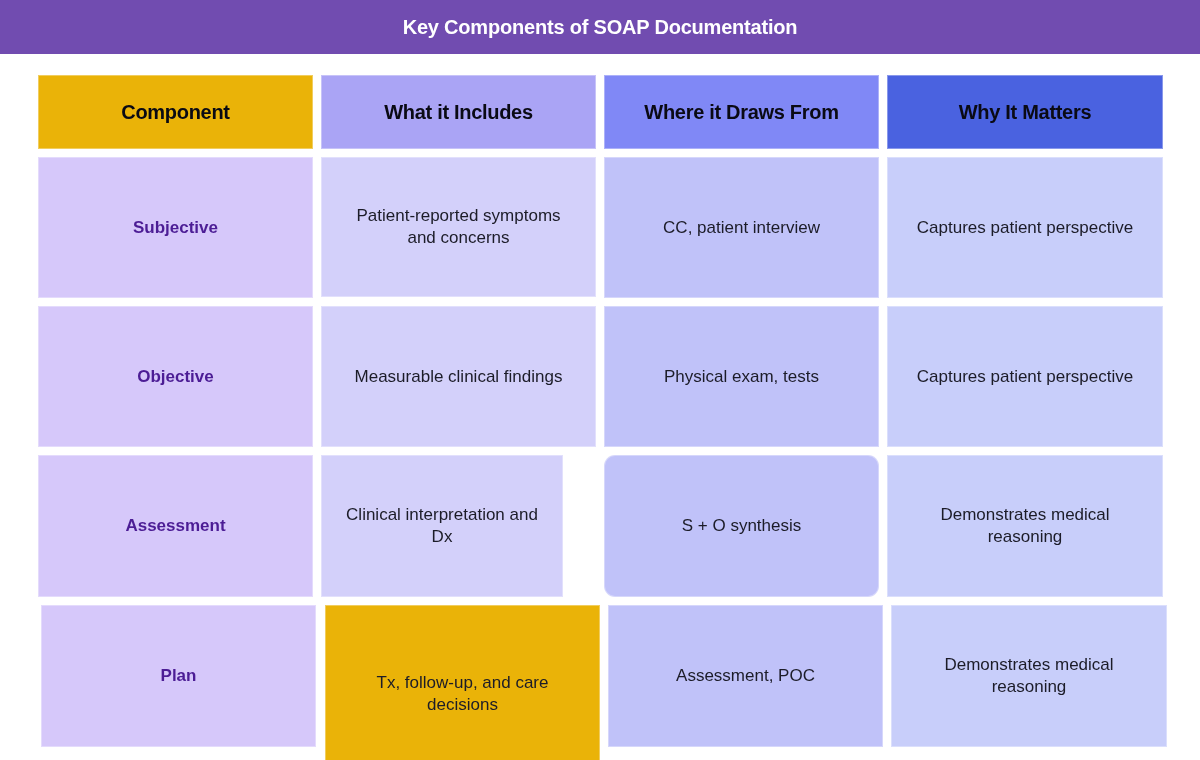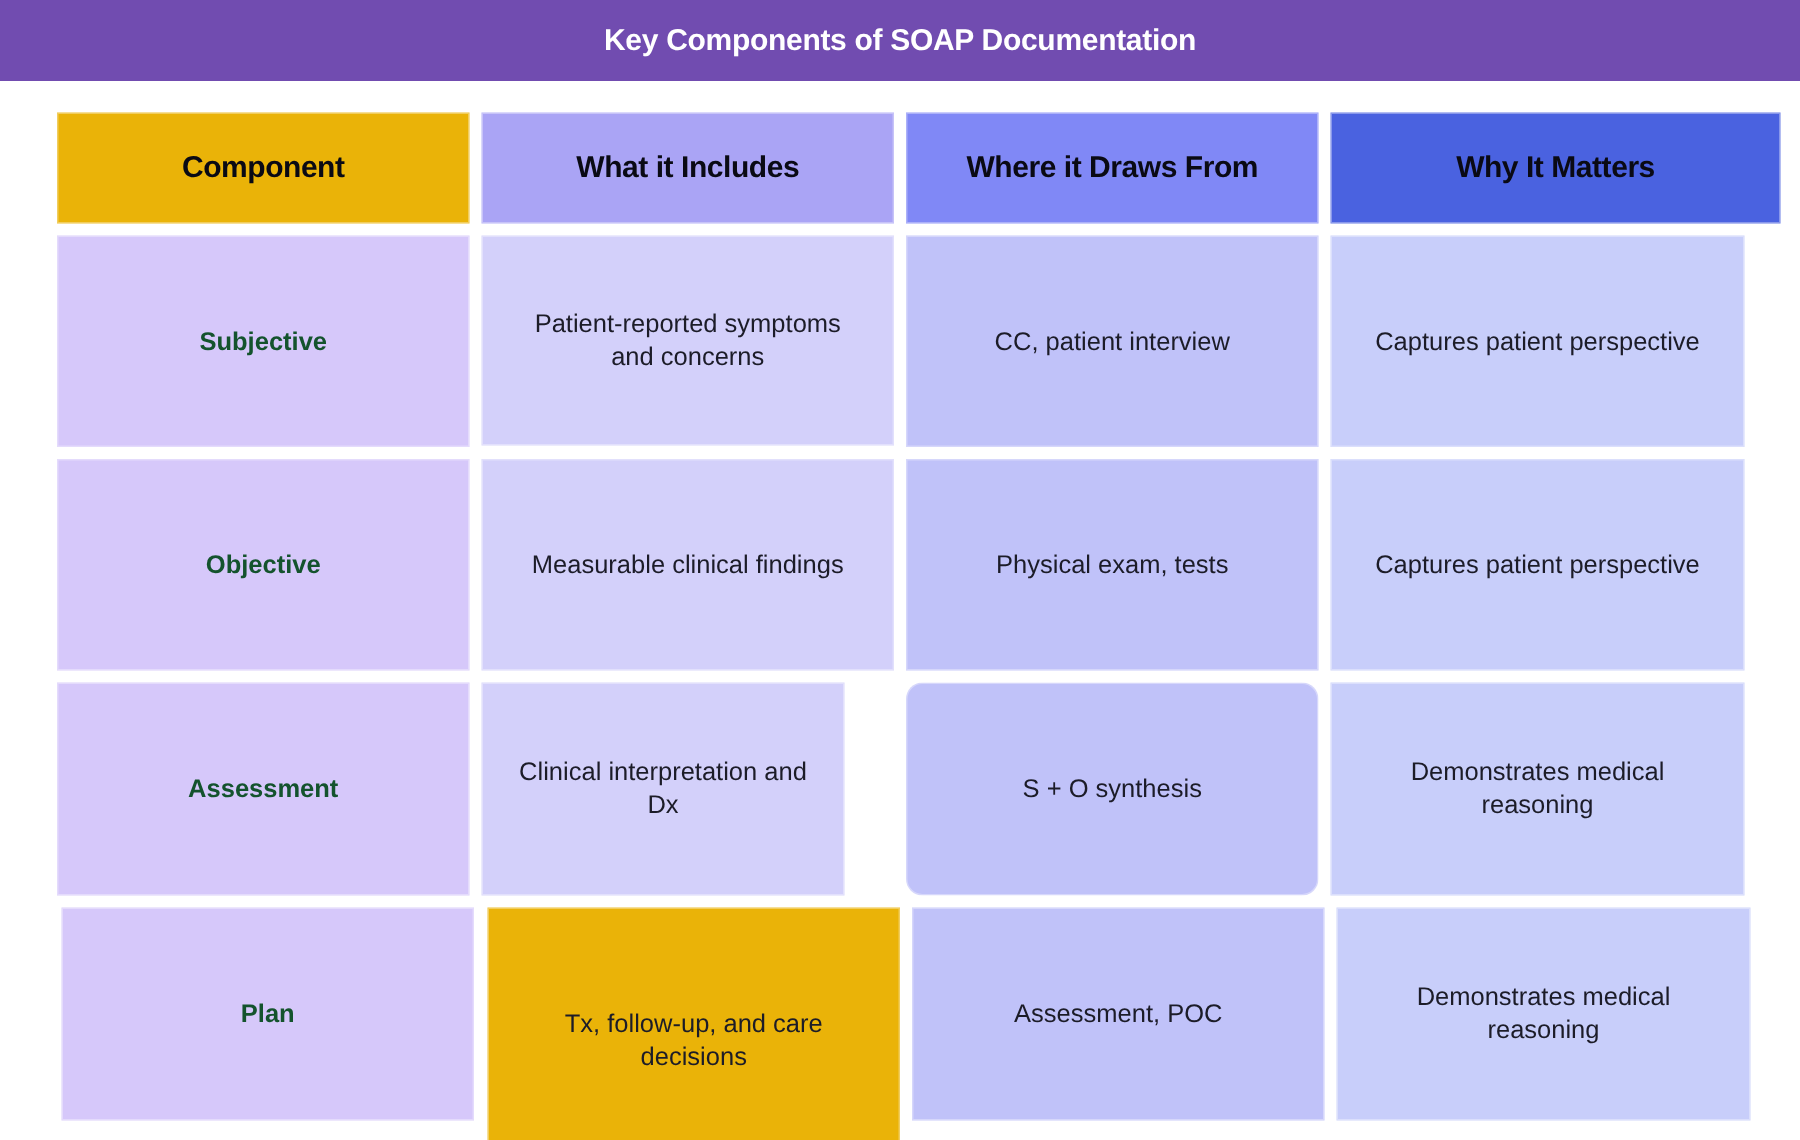--- a/index.html
+++ b/index.html
@@ -13,33 +13,33 @@
     display: flex; align-items: center; justify-content: center;
     font-weight: bold; font-size: 20px; letter-spacing: -0.2px;
   }
   .cell {
     position: absolute; display: flex; align-items: center; justify-content: center;
     text-align: center; box-sizing: border-box; padding: 0 14px;
     border: 1px solid rgba(255,255,255,0.35);
     color: #1c1c28; font-size: 17px; line-height: 22px;
   }
   .hdr { font-weight: bold; font-size: 20px; color: #0a0a14; letter-spacing: -0.3px; }
-  .comp { font-weight: bold; font-size: 17px; color: #14532d; }
+  .comp { font-weight: bold; font-size: 17px; color: #4c1d95; }
 </style>
 </head>
 <body>
 
 <div class="title-bar">Key Components of SOAP Documentation</div>
 
 <div>
 
   <div class="cell hdr" style="left:38px;top:75px;width:275px;height:74px;background:#eab308;">Component</div>
   <div class="cell hdr" style="left:321px;top:75px;width:275px;height:74px;background:#aaa4f5;">What it Includes</div>
   <div class="cell hdr" style="left:604px;top:75px;width:275px;height:74px;background:#8088f6;">Where it Draws From</div>
-  <div class="cell hdr" style="left:887px;top:75px;width:300px;height:74px;background:#4a62e0;">Why It Matters</div>
+  <div class="cell hdr" style="left:887px;top:75px;width:276px;height:74px;background:#4a62e0;">Why It Matters</div>
 
   <div class="cell comp" style="left:38px;top:157px;width:275px;height:141px;background:#d6c8fa;">Subjective</div>
   <div class="cell" style="left:321px;top:157px;width:275px;height:140px;background:#d3d0fa;padding:0 24px;">Patient-reported symptoms and concerns</div>
   <div class="cell" style="left:604px;top:157px;width:275px;height:141px;background:#c0c2f9;">CC, patient interview</div>
   <div class="cell" style="left:887px;top:157px;width:276px;height:141px;background:#c8cefa;padding:0 4px;">Captures patient perspective</div>
 
   <div class="cell comp" style="left:38px;top:306px;width:275px;height:141px;background:#d6c8fa;">Objective</div>
   <div class="cell" style="left:321px;top:306px;width:275px;height:141px;background:#d3d0fa;padding:0 4px;">Measurable clinical findings</div>
   <div class="cell" style="left:604px;top:306px;width:275px;height:141px;background:#c0c2f9;">Physical exam, tests</div>
   <div class="cell" style="left:887px;top:306px;width:276px;height:141px;background:#c8cefa;padding:0 4px;">Captures patient perspective</div>

